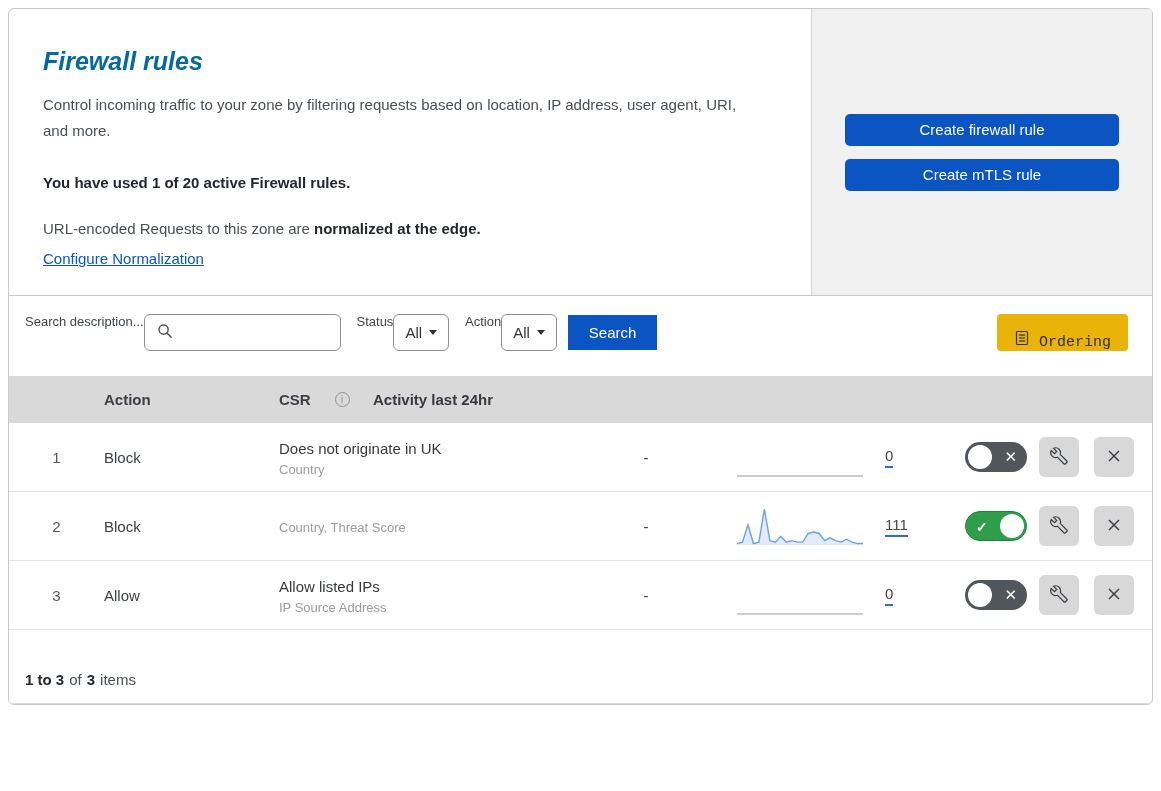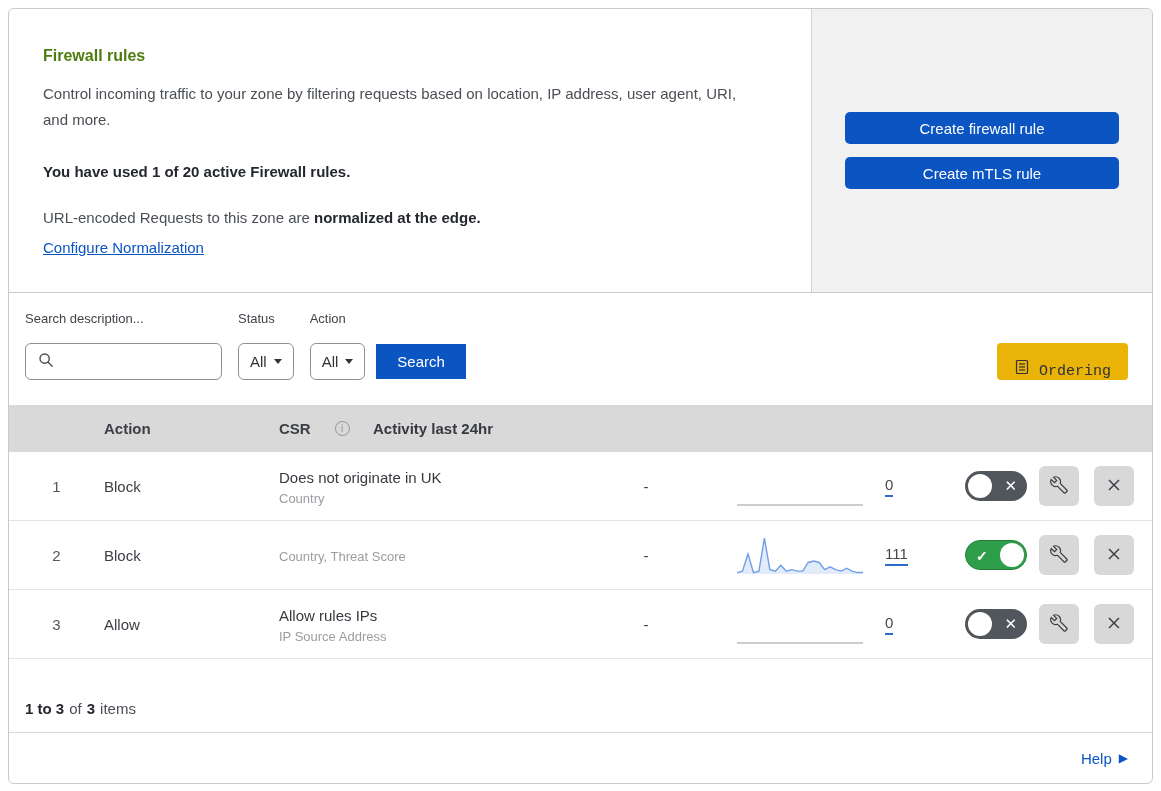--- a/index.html
+++ b/index.html
@@ -14,40 +14,40 @@
     margin: 8px;
     border: 1px solid #c9c9c9;
     border-radius: 6px;
     background: #fff;
     overflow: hidden;
   }
 
   
   .top-section { display: flex; border-bottom: 1px solid #c9c9c9; min-height: 284px; }
   .top-left { flex: 1; padding: 30px 40px 24px 34px; }
-  .page-title { font-size: 16px; font-weight: 600; color: #4d7c0f; margin: 8px 0 16px 0; }
+  .page-title { font-size: 25px; font-weight: 600; color: #0369a1; margin: 8px 0 16px 0; font-style: italic; }
   .page-desc { font-size: 15px; color: #4a4f55; line-height: 26px; max-width: 720px; margin: 0 0 6px 0; }
   .usage-notice { font-size: 15px; font-weight: bold; color: #24282e; margin: 30px 0 0 0; }
   .norm-line { font-size: 15px; color: #4a4f55; margin: 26px 0 0 0; line-height: 24px; }
   .norm-line b { color: #24282e; }
   .config-link { display: inline-block; margin-top: 6px; font-size: 15px; color: #0a55c2; text-decoration: underline; cursor: pointer; }
 
   .top-right {
     width: 341px; background: #f1f1f2; border-left: 1px solid #d4d4d4;
     display: flex; flex-direction: column; justify-content: center; gap: 13px;
     padding: 4px 33px;
   }
   .btn-primary {
     display: block; width: 100%; height: 32px; border: none; border-radius: 5px;
     background: #0a55c2; color: #fff; font-size: 15px; font-family: inherit; cursor: pointer;
   }
 
   
   .filter-bar { display: flex; align-items: flex-end; padding: 18px 24px 25px 16px; }
-  .filter-field { display: flex; flex-direction: column; margin-right: 16px; gap: 8px; }
+  .filter-field { display: flex; flex-direction: row; margin-right: 16px; }
   .filter-field.action-f { margin-right: 11px; }
   .filter-label { font-size: 13px; color: #3f444a; margin-bottom: 9px; }
   .search-box {
     width: 197px; height: 37px; border: 1px solid #8e9196; border-radius: 6px;
     display: flex; align-items: center; padding: 0 10px 0 12px; background: #fff;
   }
   .search-box input {
     border: none; outline: none; flex: 1; min-width: 0; font-size: 15px;
     font-family: inherit; background: transparent; margin-left: 8px;
   }
@@ -289,21 +289,21 @@
             </svg>
         </span>
       </button>
     </div>
   </div>
 
   <div class="trow">
     <div class="col-num">3</div>
     <div class="col-action">Allow</div>
     <div class="col-desc">
-      <div class="desc-main">Allow rules IPs</div>
+      <div class="desc-main">Allow listed IPs</div>
       <div class="desc-sub">IP Source Address</div>
     </div>
     <div class="col-csr">-</div>
     <div class="col-activity">
       <span class="spark-wrap"><svg viewBox="0 0 130 42" width="130" height="42">
             <line x1="2" y1="40" x2="128" y2="40" stroke="#bdbdbd" stroke-width="1.4"></line>
           </svg></span>
       <a class="activity-count">0</a>
     </div>
     <div class="col-controls">
@@ -330,20 +330,14 @@
     </div>
   </div>
 
   <div class="table-footer">
     <span class="b">1 to 3</span>
     <span>of</span>
     <span class="b">3</span>
     <span>items</span>
   </div>
 
-  <div class="help-row">
-    <a class="help-link">
-      <span>Help</span>
-      <span class="help-caret">▶</span>
-    </a>
-  </div>
 
 </div>
 
 </body></html>

